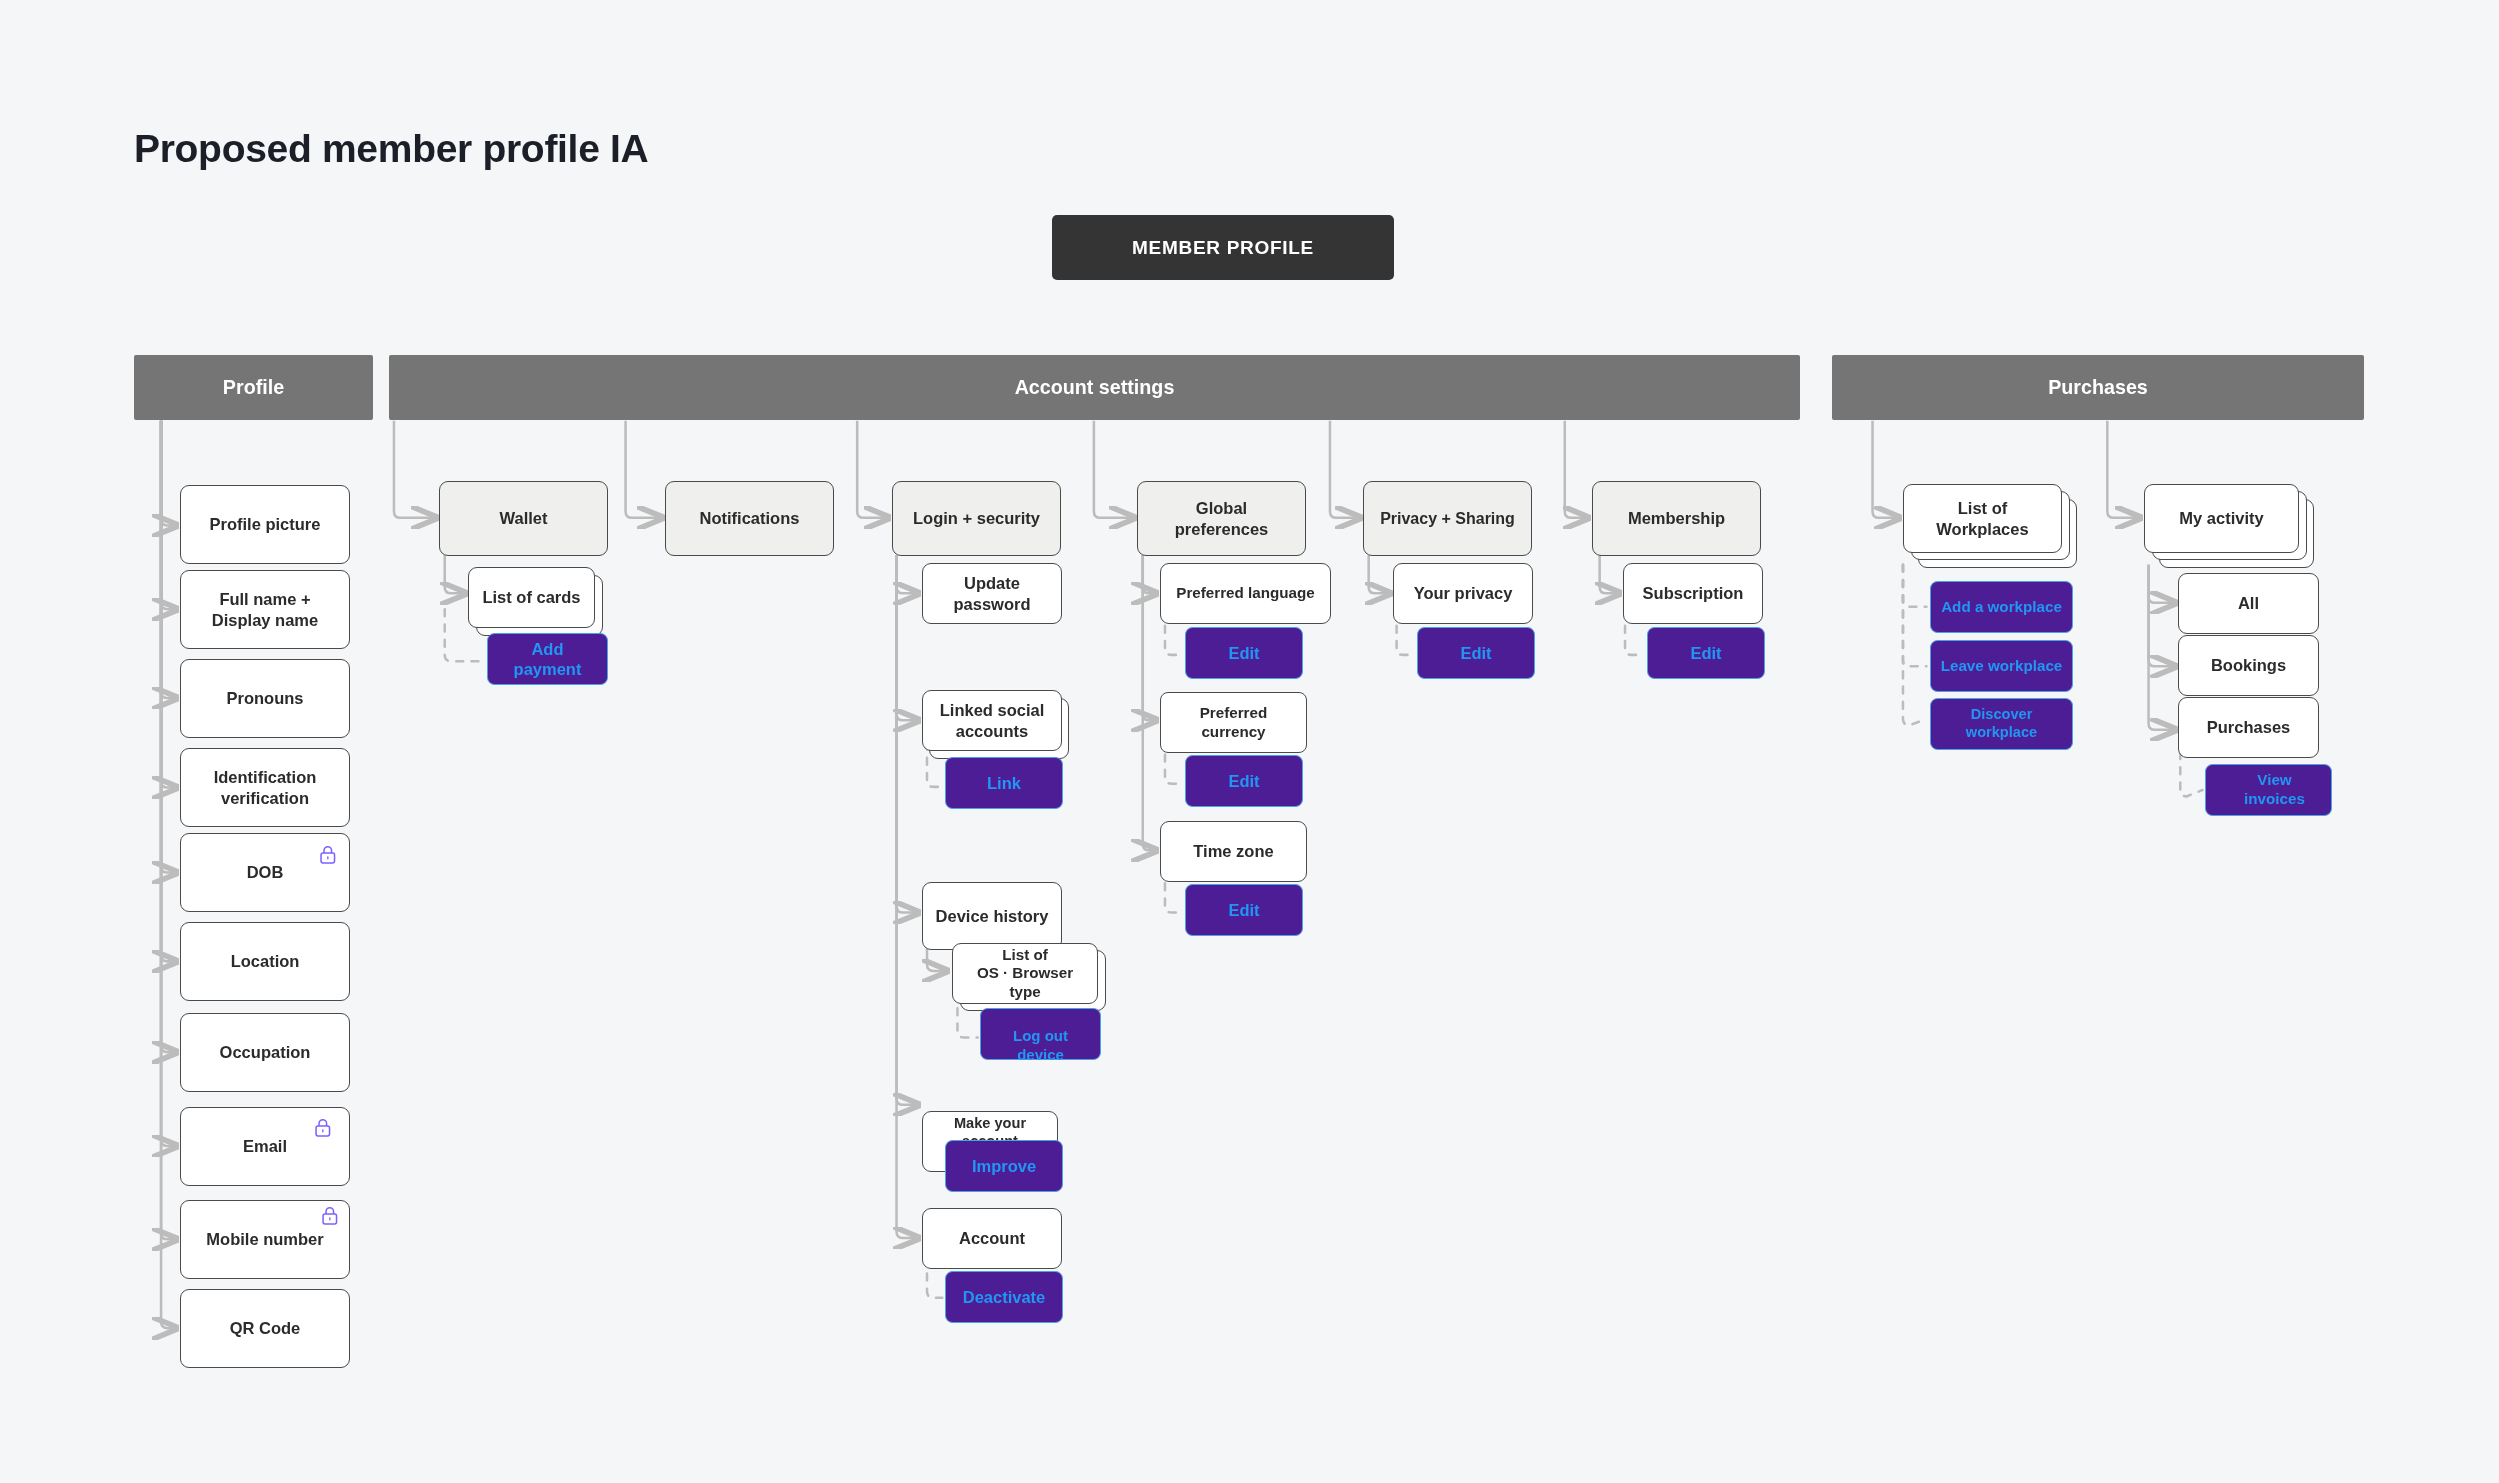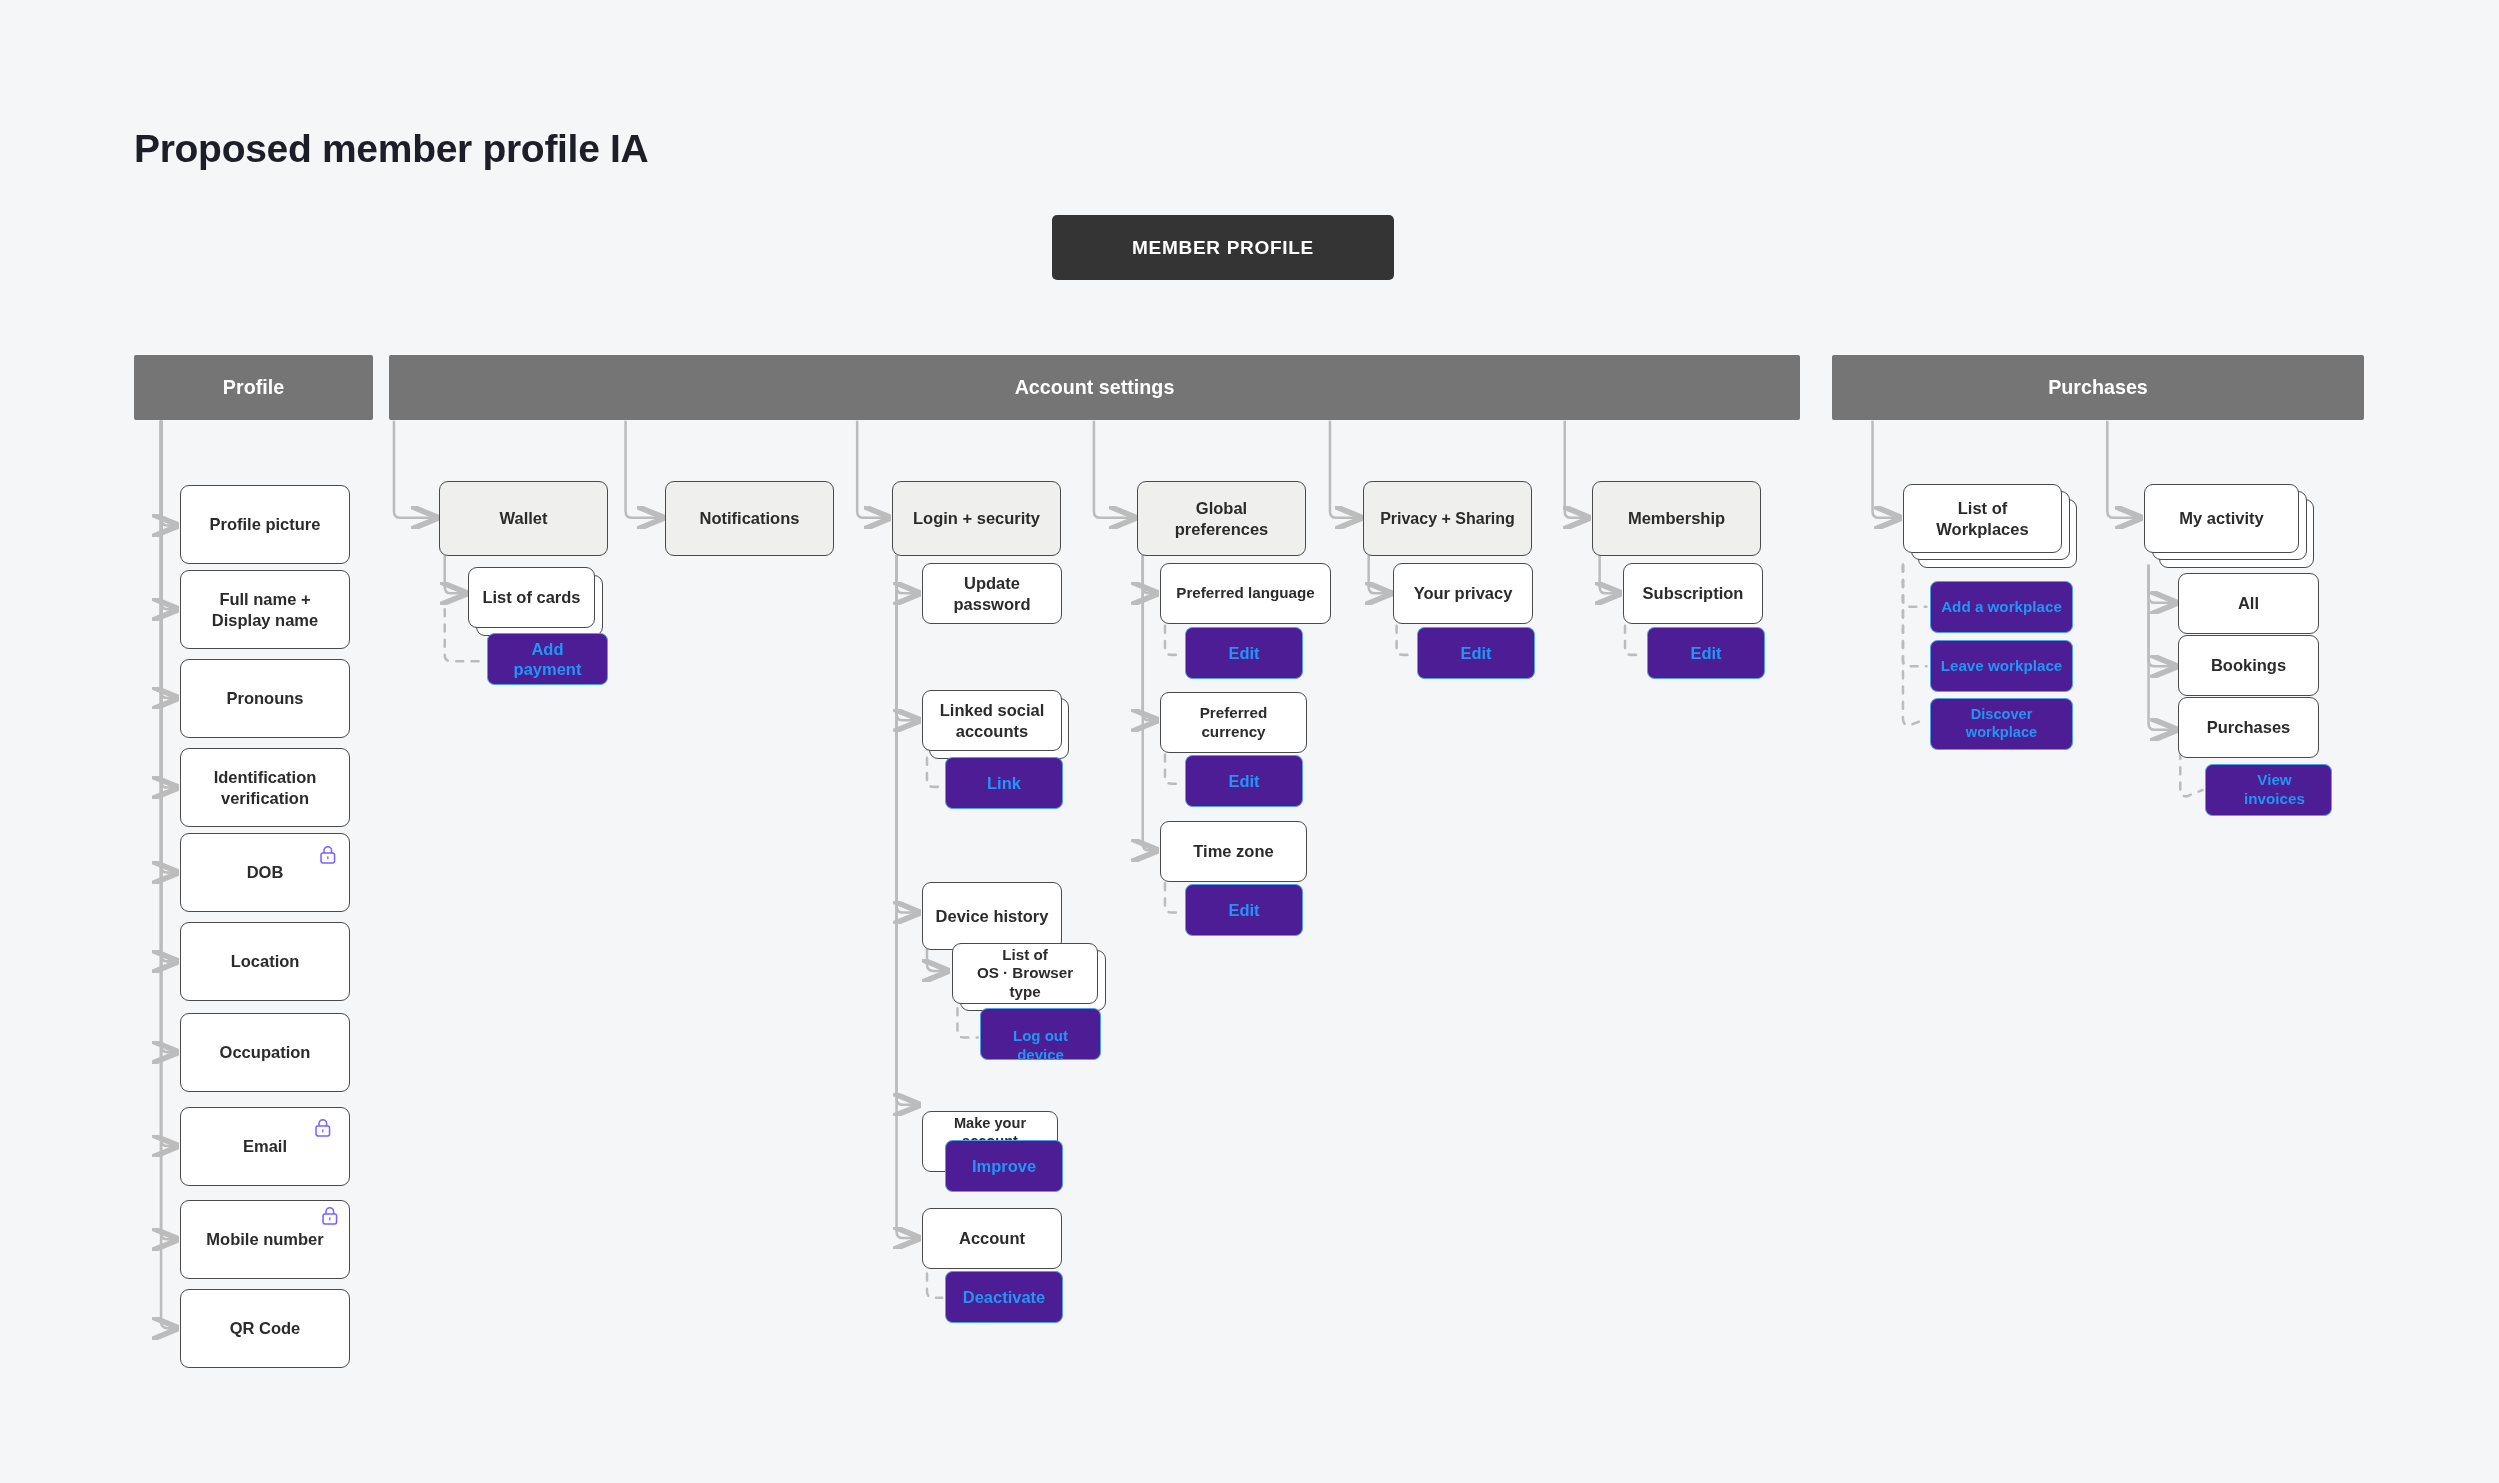--- a/index.html
+++ b/index.html
@@ -285,21 +285,21 @@
 preferences</span>
   </div>
 
   <div class="node leaf" style="left:1160px; top:563px; width:171px; height:61px;">
     <span class="lbl" style="font-size:15.2px;">Preferred language</span>
   </div>
   <div class="node action" style="left:1185px; top:627px; width:118px; height:52px;">
     <span class="lbl">Edit</span>
   </div>
 
-  <div class="node leaf" style="left:1160px; top:692px; width:147px; height:61px;">
+  <div class="node leaf" style="left:1160px; top:692px; width:147px; height:61px;border-radius:8px;">
     <span class="lbl" style="font-size:15.2px;">Preferred currency</span>
   </div>
   <div class="node action" style="left:1185px; top:755px; width:118px; height:52px;">
     <span class="lbl">Edit</span>
   </div>
 
   <div class="node leaf" style="left:1160px; top:821px; width:147px; height:61px;">
     <span class="lbl">Time zone</span>
   </div>
   <div class="node action" style="left:1185px; top:884px; width:118px; height:52px;">

